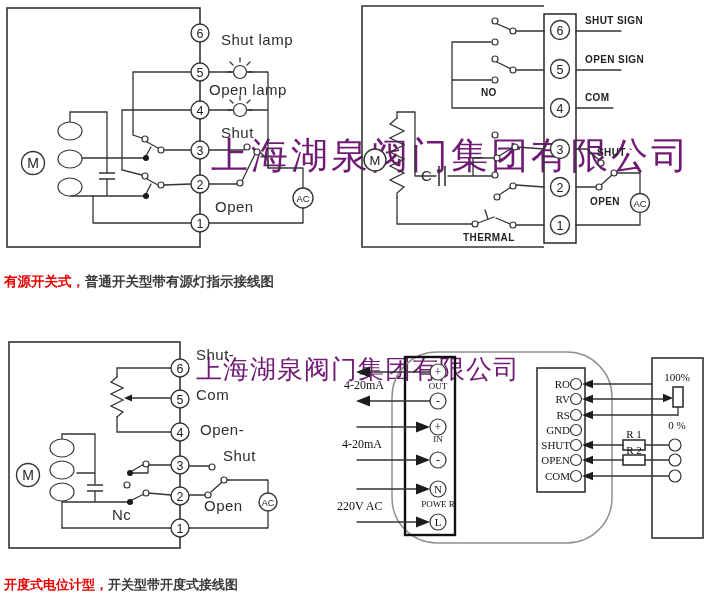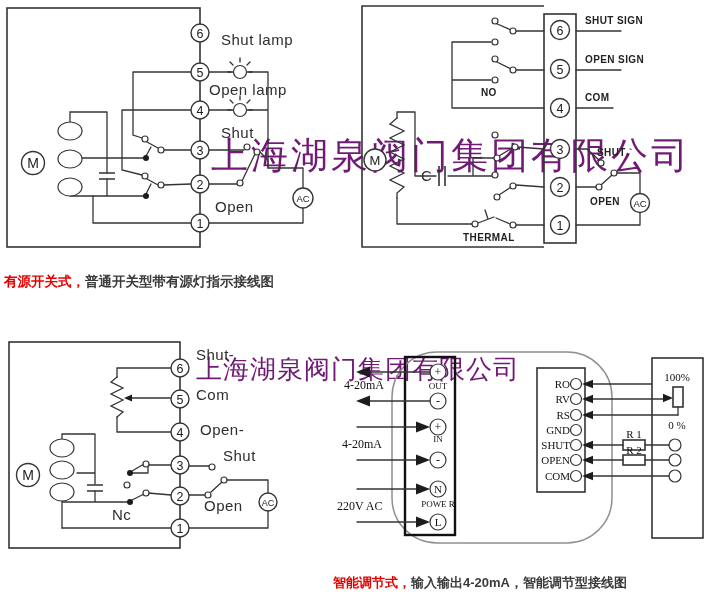--- a/index.html
+++ b/index.html
@@ -359,17 +359,17 @@
       <rect class="ln2" x="293" y="110" width="22" height="10" fill="#fff"></rect>
       <rect class="ln2" x="293" y="125" width="22" height="10" fill="#fff"></rect>
       <text class="ser" x="304" y="108" text-anchor="middle">R 1</text>
       <text class="ser" x="304" y="124" text-anchor="middle">R 2</text>
     </g>
   </svg>
 
   <div class="caption c1">
     <span class="red">有源开关式，</span><span>普通开关型带有源灯指示接线图</span>
   </div>
-  <div class="caption c4">
-    <span class="red">智能调节式，</span><span>输入输出4-20mA，智能调节型接线图</span>
+  <div class="caption c3">
+    <span class="red">开度式电位计型，</span><span>开关型带开度式接线图</span>
   </div>
 
 </div>
 
 </body></html>

